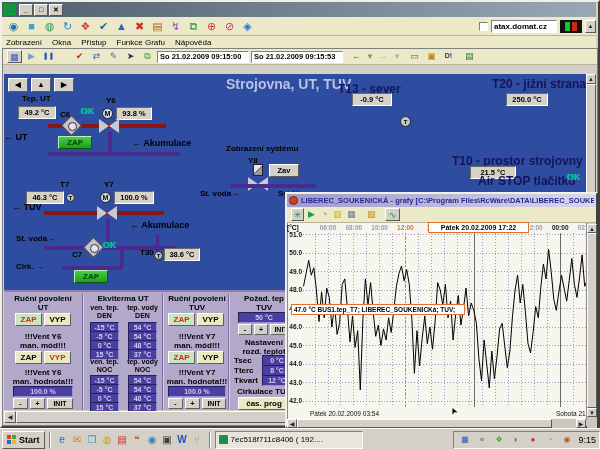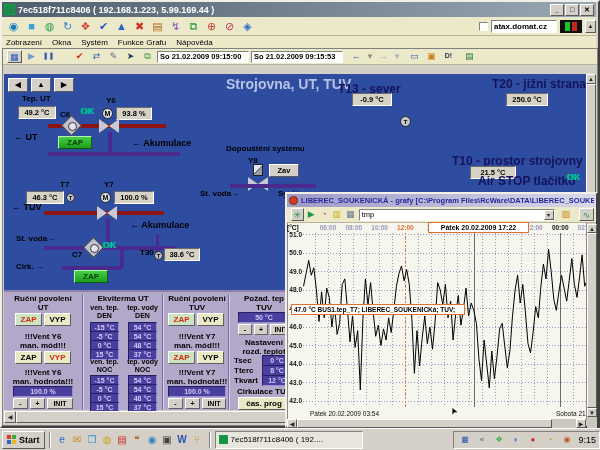--- a/index.html
+++ b/index.html
@@ -94,21 +94,20 @@
 </style>
 </head>
 <body>
 
 <div id="screen">
 
   <div class="abs win" style="left:0;top:0;width:600px;height:428px;"></div>
 
   <div class="abs" id="app-titlebar">
     <span style="width:11px;height:11px;background:#1e8a4c;border:1px solid #0a3;display:inline-block;margin-right:3px;"></span>
-    <span style="flex:1;">7ec518f711c8406 ( 192.168.1.223, 5.99.169.44 )</span>
     <span class="tb-btn raised">_</span>
     <span class="tb-btn raised">□</span>
     <span class="tb-btn raised">✕</span>
   </div>
 
   <div class="abs" id="app-toolbar">
     <span class="tool-ico" style="color:#1a7ac0;">◉</span>
     <span class="tool-ico" style="color:#3aa0d8;">■</span>
     <span class="tool-ico" style="color:#1e9a50;">◍</span>
     <span class="tool-ico" style="color:#2a7ad0;">↻</span>
@@ -128,21 +127,21 @@
     <span style="width:22px;height:13px;background:#101010;display:inline-flex;align-items:center;justify-content:center;gap:2px;margin:0 3px;">
       <i style="width:5px;height:9px;background:#18c428;display:block;"></i>
       <i style="width:5px;height:9px;background:#c42818;display:block;"></i>
     </span>
     <span class="sb-btn" style="width:11px;height:13px;line-height:11px;">▲</span>
   </div>
 
   <div class="abs" id="app-menubar">
     <span>Zobrazení</span>
     <span>Okna</span>
-    <span>Systém</span>
+    <span>Přístup</span>
     <span>Funkce Grafu</span>
     <span>Nápověda</span>
   </div>
 
   <div class="abs" style="left:2px;top:48px;width:596px;height:378px;background:#d4d0c8;border:1px solid #808080;">
     <div class="child-toolbar">
       <span class="mini-ico raised" style="color:#3060c0;">▦</span>
       <span class="mini-ico" style="color:#7a9ac8;">▶</span>
       <span class="mini-ico" style="color:#3a5ab0;font-size:7px;">❚❚</span>
       <span style="width:14px;"></span>
@@ -190,21 +189,21 @@
     <span class="abs m-circ" style="left:98px;top:34px;">M</span>
     <span class="abs vbox" style="left:112px;top:33px;width:36px;">93.8 %</span>
     <div class="abs pipe-red" style="left:44px;top:50px;width:118px;"></div>
     <div class="abs pump" style="left:60px;top:44px;"></div>
     <div class="abs pump-circ" style="left:64px;top:48px;"></div>
     <div class="abs valve" style="left:95px;top:45px;">
       <span class="vl"></span>
         <span class="vr"></span>
     </div>
     <div class="abs" style="left:104px;top:58px;width:4px;height:22px;background:#4a2a8c;"></div>
-    <span class="abs blue-lbl" style="left:10px;top:58px;font-size:9px;">← UT</span>
+    <span class="abs blue-lbl" style="left:0;top:58px;font-size:9px;">← UT</span>
     <span class="abs zap-green" style="left:54px;top:62px;width:34px;height:13px;">ZAP</span>
     <span class="abs blue-lbl" style="left:128px;top:64px;font-size:9px;">← Akumulace</span>
     <div class="abs pipe-pur" style="left:44px;top:78px;width:132px;"></div>
 
     <span class="abs blue-lbl" style="left:56px;top:106px;">T7</span>
     <span class="abs vbox" style="left:22px;top:117px;width:38px;">46.3 °C</span>
     <span class="abs sensor" style="left:62px;top:119px;">T</span>
     <span class="abs blue-lbl" style="left:100px;top:106px;">Y7</span>
     <span class="abs m-circ" style="left:96px;top:118px;">M</span>
     <span class="abs vbox" style="left:110px;top:117px;width:40px;">100.0 %</span>
@@ -224,21 +223,21 @@
     <span class="abs ok-ind" style="left:98px;top:166px;">OK</span>
     <span class="abs blue-lbl" style="left:136px;top:174px;">T30</span>
     <div class="abs" style="left:152px;top:160px;width:3px;height:18px;background:#4a2a8c;"></div>
     <span class="abs sensor" style="left:150px;top:177px;">T</span>
     <span class="abs vbox" style="left:160px;top:174px;width:36px;">38.6 °C</span>
     <span class="abs blue-lbl" style="left:12px;top:188px;">Cirk. →</span>
     <div class="abs" style="left:116px;top:176px;width:4px;height:18px;background:#4a2a8c;"></div>
     <div class="abs pipe-pur" style="left:58px;top:192px;width:60px;"></div>
     <span class="abs zap-green" style="left:70px;top:196px;width:34px;height:13px;">ZAP</span>
 
-    <span class="abs blue-lbl" style="left:222px;top:70px;">Dopouštění systému</span>
+    <span class="abs blue-lbl" style="left:222px;top:70px;">Zobrazení systému</span>
     <span class="abs blue-lbl" style="left:244px;top:82px;">Y8</span>
     <div class="abs" style="left:249px;top:90px;width:10px;height:12px;background:linear-gradient(135deg,#e6e6ee 45%,#555 45%,#555 55%,#9a9aa8 55%);border:1px solid #222;"></div>
     <span class="abs grey-btn" style="left:265px;top:90px;width:30px;height:13px;">Zav</span>
     <div class="abs valve" style="left:244px;top:103px;">
       <span class="vl"></span>
         <span class="vr"></span>
     </div>
     <div class="abs pipe-pur" style="left:226px;top:110px;width:86px;"></div>
     <span class="abs blue-lbl" style="left:196px;top:115px;">St. voda→</span>
     <span class="abs blue-lbl" style="left:274px;top:115px;">Systém→</span>
@@ -339,24 +338,20 @@
   <div class="abs child-title" style="left:287px;top:194px;width:309px;height:13px;z-index:6;">
     <span style="width:9px;height:9px;background:#d04020;border-radius:50%;border:1px solid #802010;margin-right:3px;flex:none;"></span>
     <span style="overflow:hidden;white-space:nowrap;">LIBEREC_SOUKENICKÁ - grafy [C:\Program Files\RcWare\DATA\LIBEREC_SOUKENICKÁ\]</span>
   </div>
   <div class="abs child-toolbar" style="left:287px;top:207px;width:309px;height:16px;z-index:6;">
     <span class="mini-ico raised" style="color:#1e9a40;width:13px;">✳</span>
     <span class="mini-ico" style="color:#1e9a40;width:11px;">▶</span>
     <span class="mini-ico" style="color:#d05a78;width:11px;">◔</span>
     <span class="mini-ico" style="color:#c8b018;width:11px;">▥</span>
     <span class="mini-ico" style="color:#6a7a90;width:13px;">▦</span>
-    <span class="sunken" style="width:200px;height:12px;display:inline-flex;align-items:center;">
-      <span style="flex:1;padding-left:2px;font-size:7.5px;">tmp</span>
-      <span class="sb-btn" style="width:10px;height:10px;line-height:9px;">▾</span>
-    </span>
     <span class="mini-ico" style="color:#c8881e;margin-left:4px;">▨</span>
     <span class="mini-ico raised" style="color:#1e9a40;margin-left:4px;">∿</span>
   </div>
 
   <div class="abs" id="plot-bg"></div>
   <span class="abs" style="left:287px;top:224px;font-size:6.5px;font-weight:bold;z-index:7;">[°C]</span>
   <div class="abs" id="x-labels" style="left:303px;top:224px;width:283px;height:9px;z-index:7;">
       <div class="xtick" style="left: 12.0237px;">06:00</div>
       <div class="xtick" style="left: 37.8213px;">08:00</div>
       <div class="xtick" style="left: 63.619px;">10:00</div>

